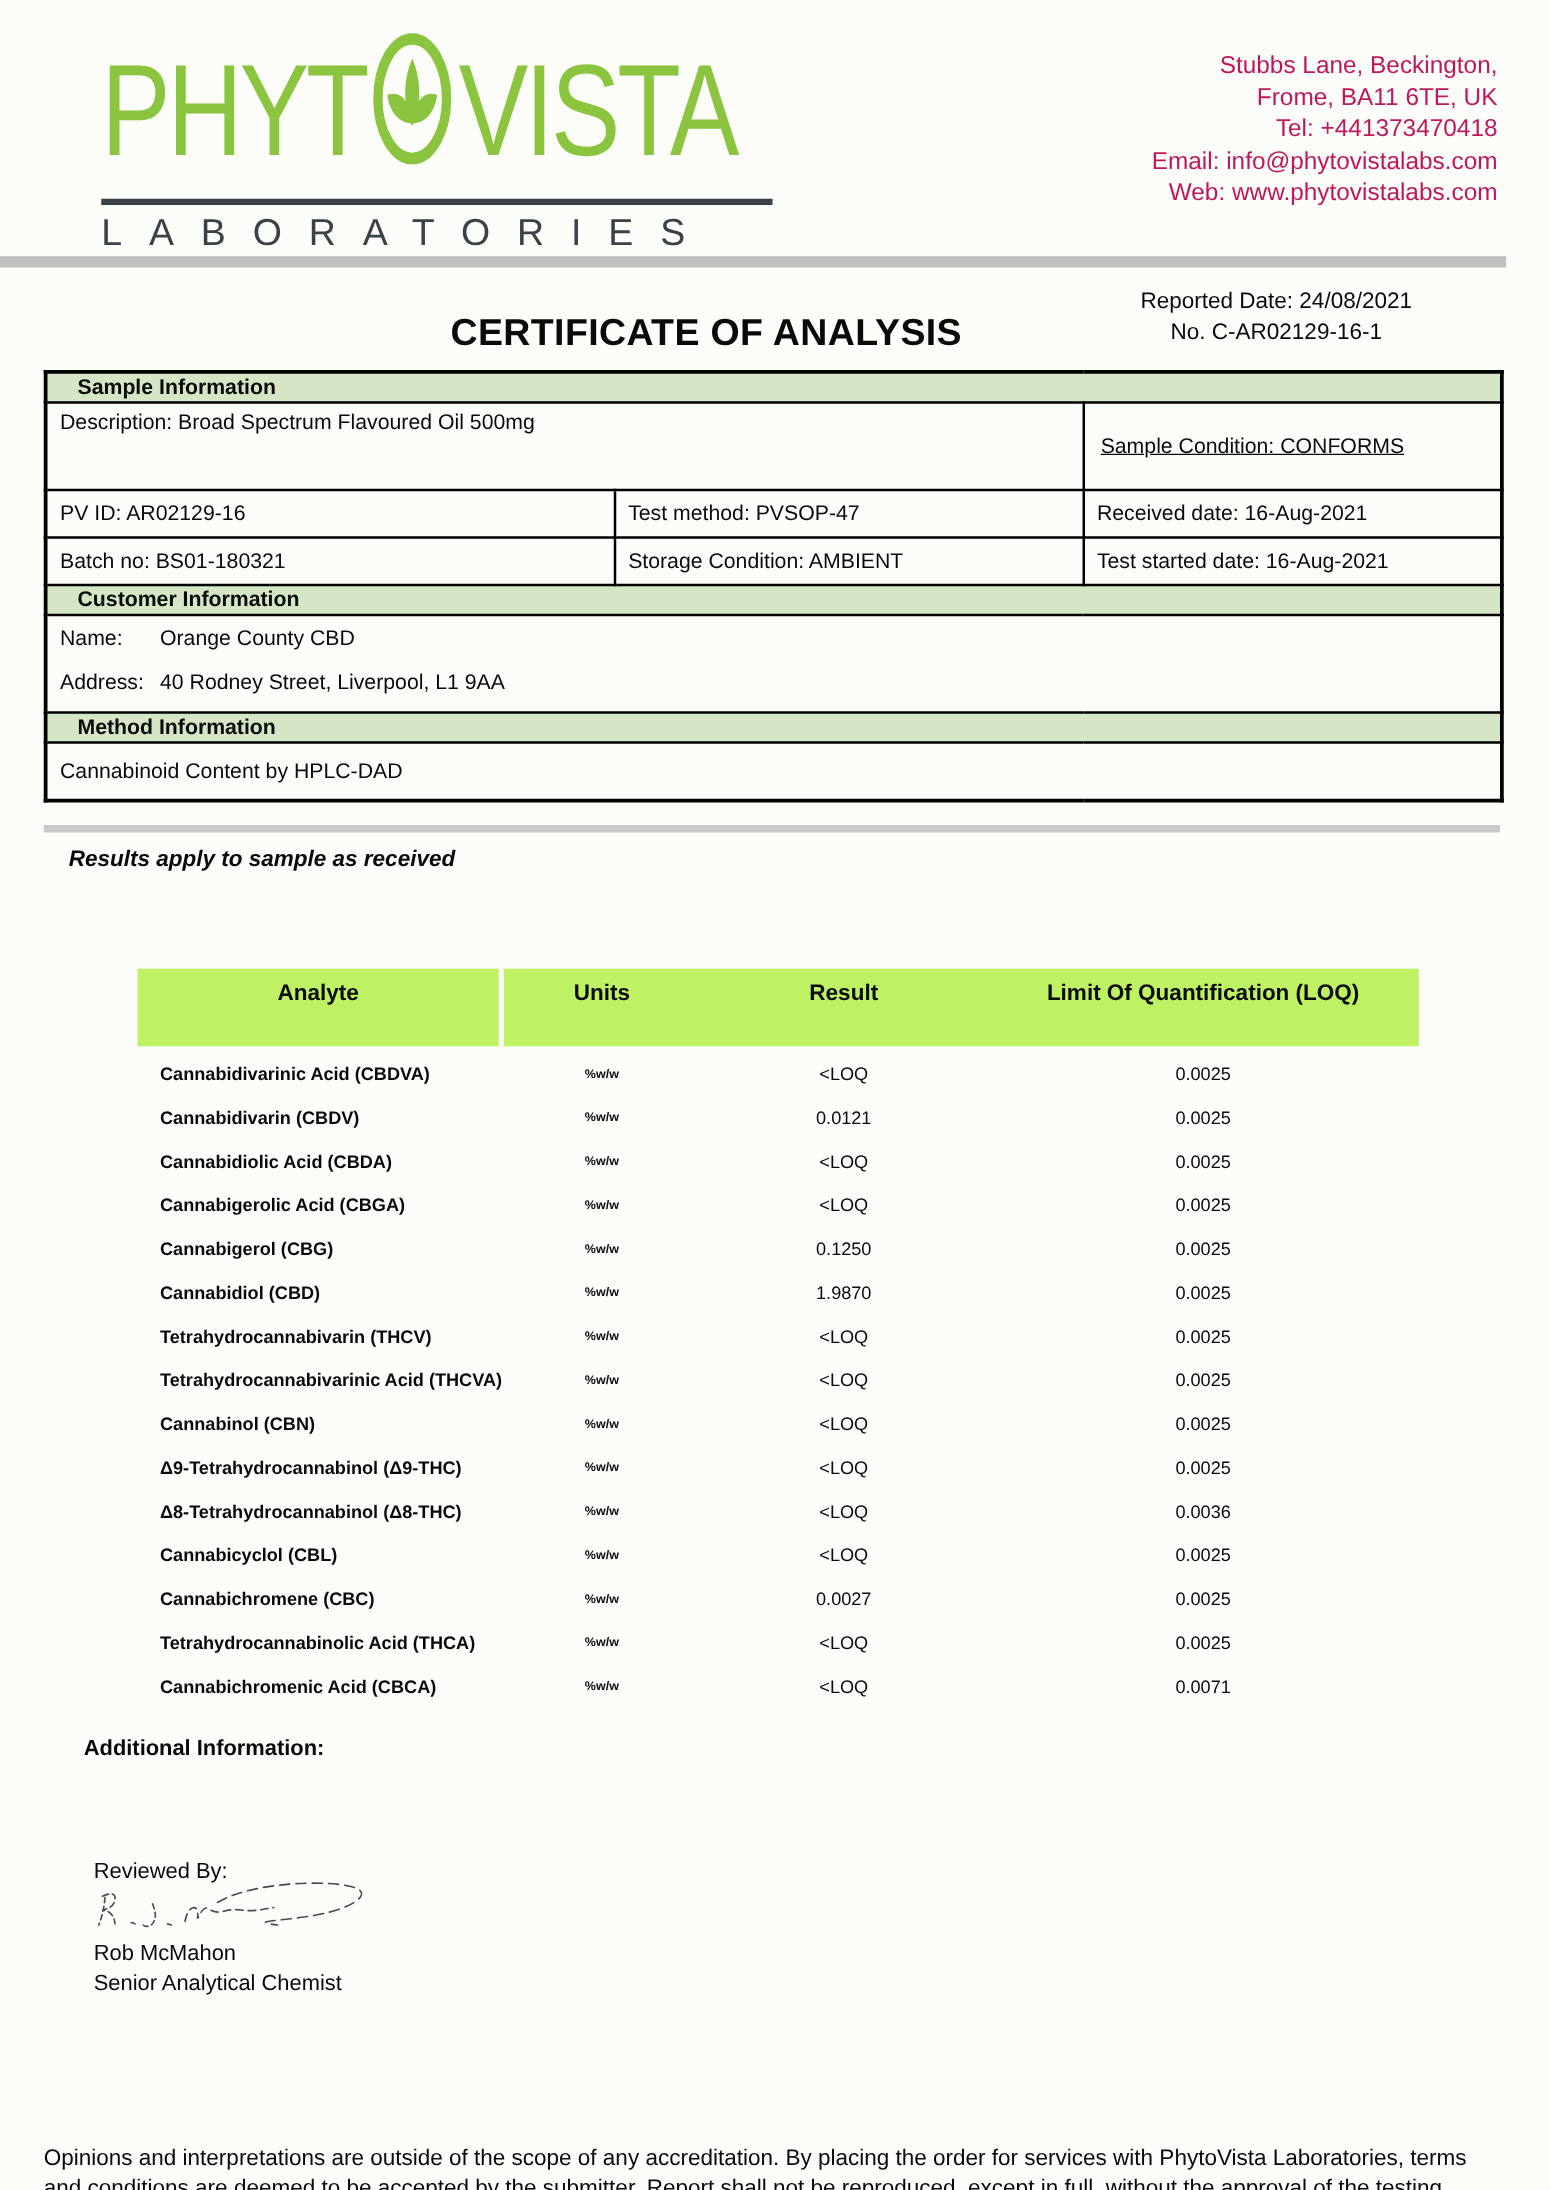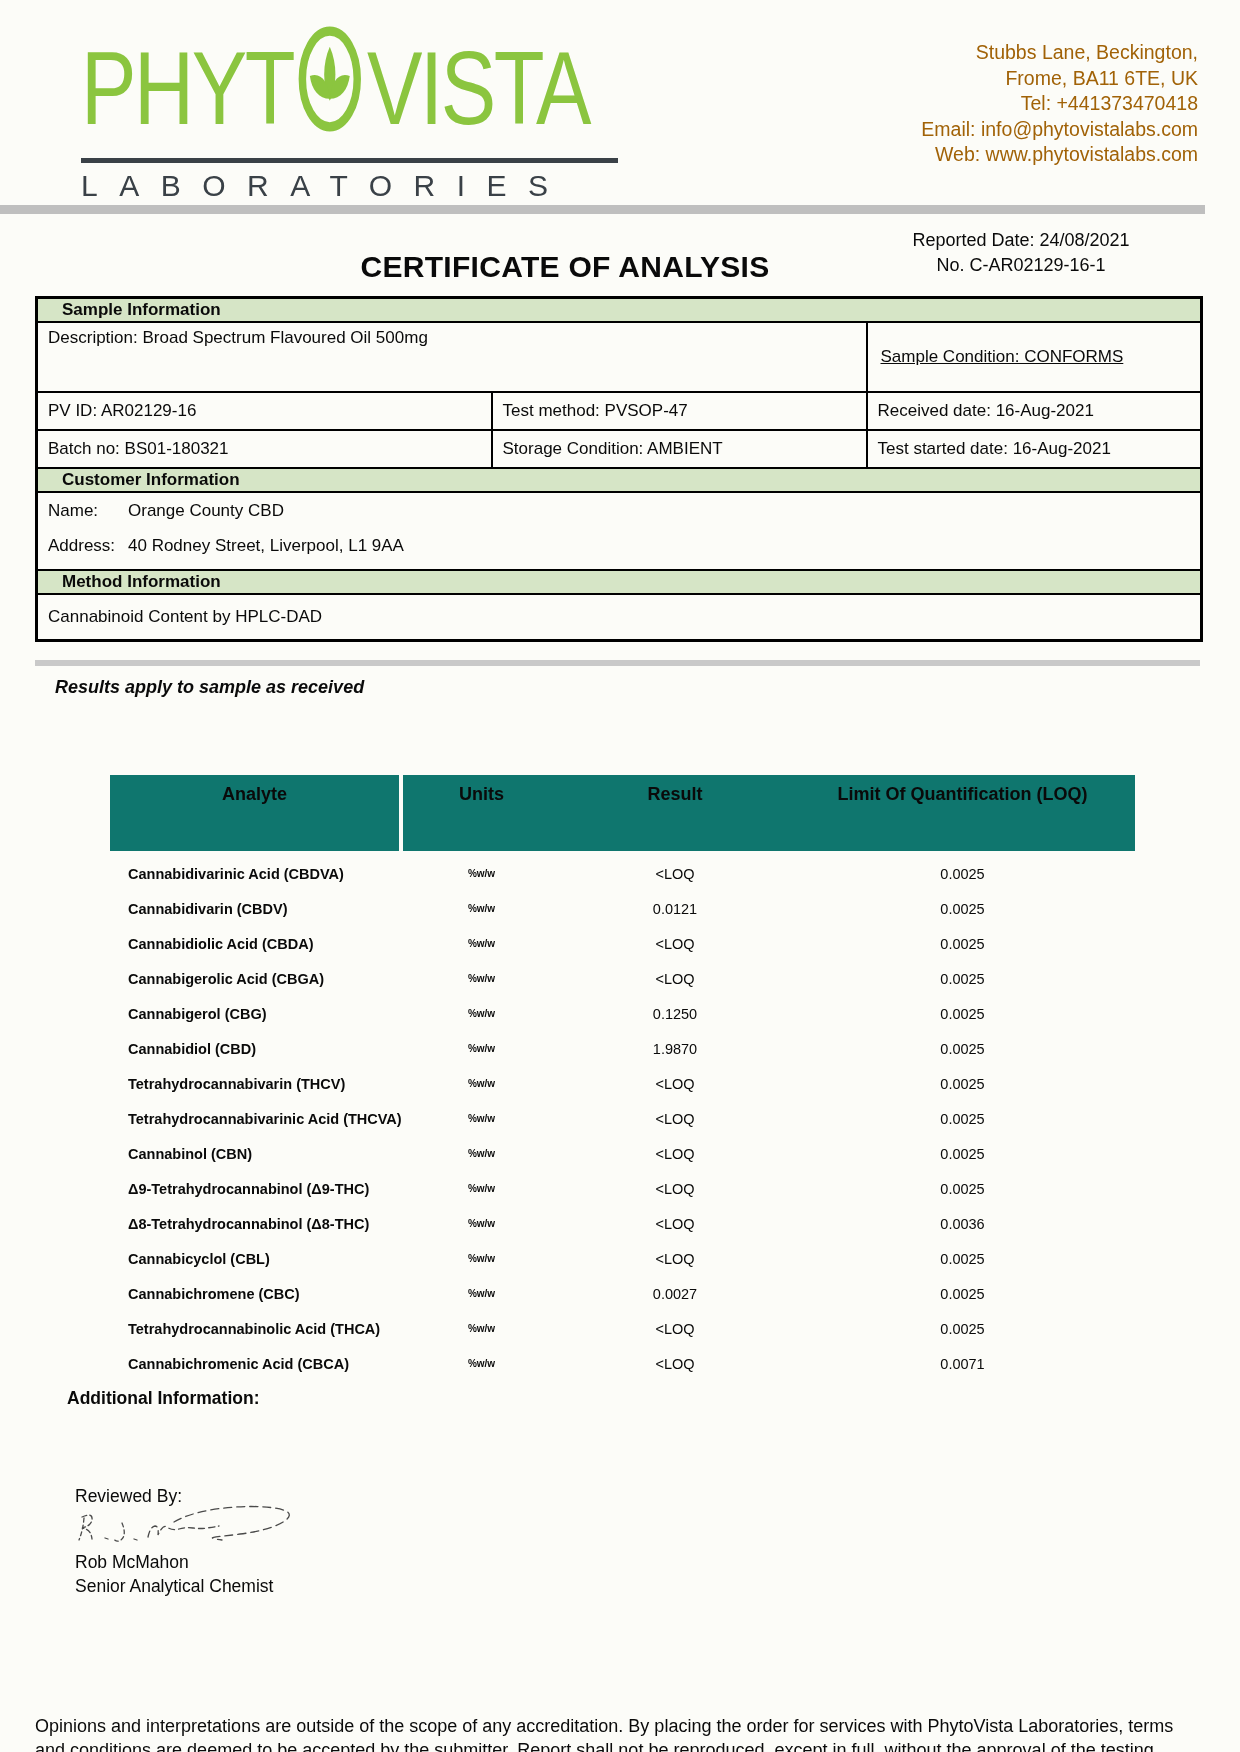--- a/index.html
+++ b/index.html
@@ -16,21 +16,21 @@
 
   
   .logo{position:absolute;left:45px;top:26px;width:560px;margin-left:36px;}
   .logo-row{display:flex;align-items:flex-end;transform:scaleX(0.80);transform-origin:left bottom;white-space:nowrap;}
   .logo-word{font-size:104px;line-height:104px;font-weight:400;color:#8BC53F;letter-spacing:-3px;}
   .leaf{display:inline-block;margin:0 2px 4px 2px;}
   .logo-rule{margin-top:18px;width:537px;height:5px;background:#3A4147;}
   .logo-sub{margin-top:6px;font-size:30px;font-weight:400;color:#3A4147;letter-spacing:21.5px;white-space:nowrap;}
 
   
-  .contact{position:absolute;top:40px;right:42px;text-align:right;font-size:19.5px;line-height:25.5px;color:#a16207;}
+  .contact{position:absolute;top:40px;right:42px;text-align:right;font-size:19.5px;line-height:25.5px;color:#be185d;}
 
   
   .gray-band{position:absolute;left:0;top:205px;width:1205px;height:9px;background:#BFBFBF;}
 
   
   .report-meta{position:absolute;left:856px;top:228px;width:330px;text-align:center;font-size:18px;line-height:25px;}
   .doc-title{position:absolute;left:330px;top:250px;width:470px;text-align:center;font-size:30px;font-weight:bold;letter-spacing:.3px;}
 
   
   .info-table{position:absolute;left:35px;top:296px;border-collapse:collapse;table-layout:fixed;width:1165px;}
@@ -44,21 +44,21 @@
   td.cust .line2{margin-top:15px;}
   td.cust .lbl{display:inline-block;width:80px;}
   td.method{height:46px;vertical-align:middle;}
 
   
   .note-rule{position:absolute;left:35px;top:660px;width:1165px;height:6px;background:#C9C9C9;}
   .note{position:absolute;left:55px;top:677px;font-size:18px;font-weight:bold;font-style:italic;}
 
   
   .results{position:absolute;left:110px;top:775px;width:1025px;}
-  .rt-header{display:grid;grid-template-columns:293px 157px 230px 345px;background:#0f766e;height:76px;}
+  .rt-header{display:grid;grid-template-columns:293px 157px 230px 345px;background:#bef264;height:62px;}
   .rt-header .h{padding-top:9px;text-align:center;font-weight:bold;font-size:18px;}
   .rt-header .h.first{border-right:4px solid #FCFCF8;}
   .rt-body{padding-top:5px;}
   .rt-row{display:grid;grid-template-columns:293px 157px 230px 345px;height:35px;align-items:center;}
   .c-analyte{padding-left:18px;font-weight:bold;font-size:14.5px;text-align:left;}
   .c-units{font-weight:bold;font-size:10px;text-align:center;}
   .c-result,.c-loq{font-size:14.5px;text-align:center;}
 
   
   .additional{position:absolute;left:67px;top:1388px;font-size:17.5px;font-weight:bold;}

